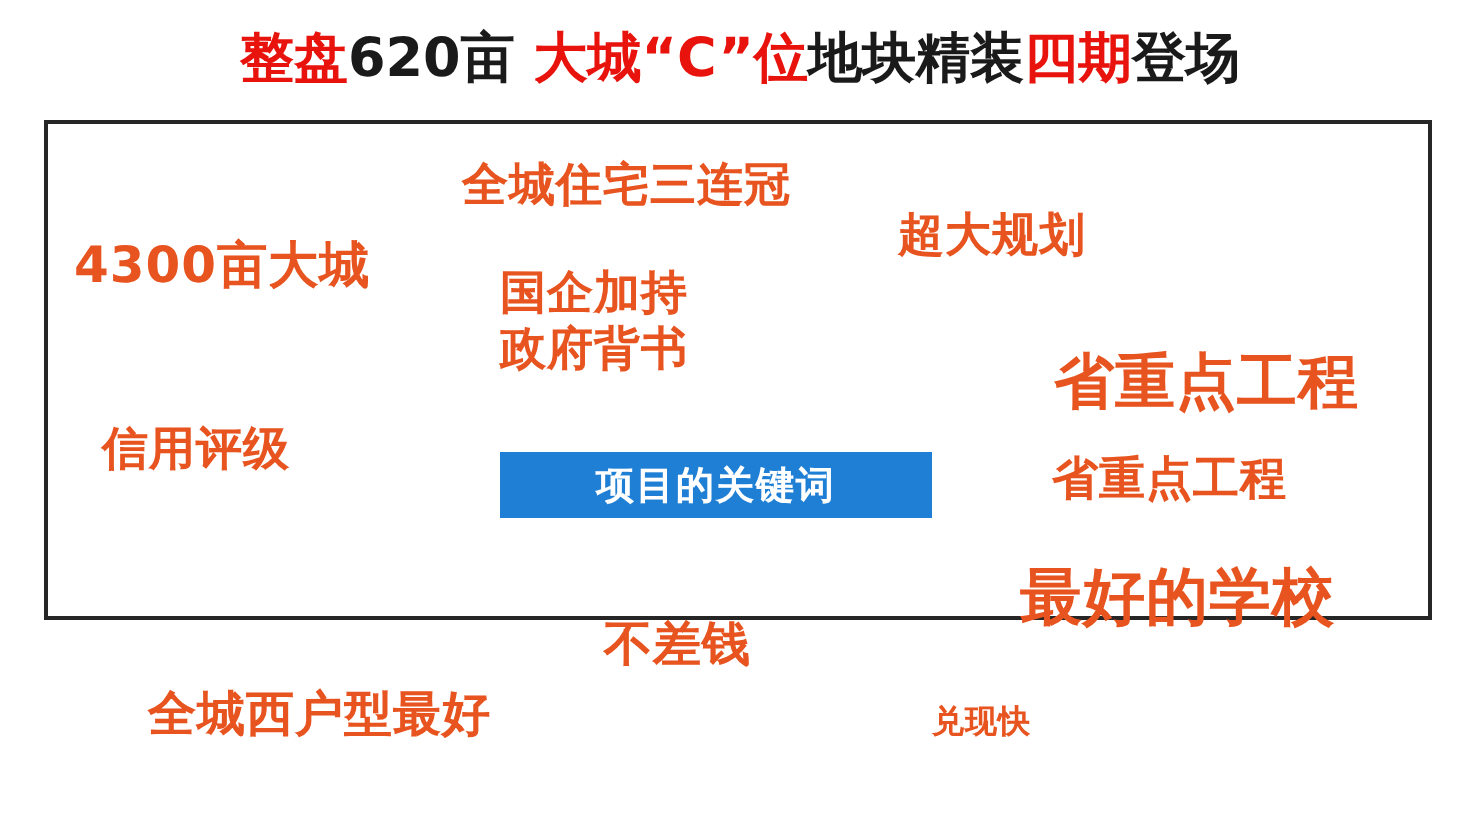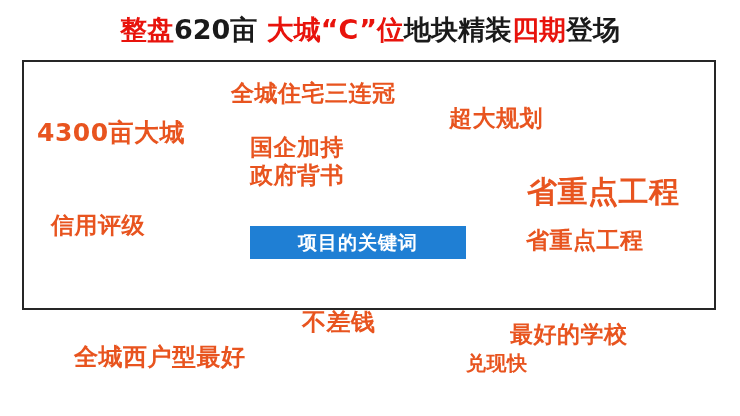--- a/index.html
+++ b/index.html
@@ -105,33 +105,33 @@
   </div>
 
   <div class="kw two-line" style="left:27px; top:150px; font-size:23px;">
     <div>信用评级</div>
   </div>
 
   <div class="kw" style="left:502px; top:165px; font-size:23px;">
     <div>省重点工程</div>
   </div>
 
-  <div class="kw" style="left:486px; top:219px; font-size:23px;margin-top:40px;">
+  <div class="kw" style="left:486px; top:219px; font-size:31px;">
     <div>最好的学校</div>
   </div>
 
   <div class="kw" style="left:278px; top:246px; font-size:24px;">
     <div>不差钱</div>
   </div>
 
   <div class="kw" style="left:50px; top:281px; font-size:24px;">
     <div>全城西户型最好</div>
   </div>
 
-  <div class="kw" style="left:442px; top:290px; font-size:20px;">
+  <div class="kw" style="left:442px; top:290px; font-size:16px;">
     <div>兑现快</div>
   </div>
 
 </div>
 
 <div id="center-chip">
   <span>项目的关键词</span>
 </div>
 
 </body></html>

